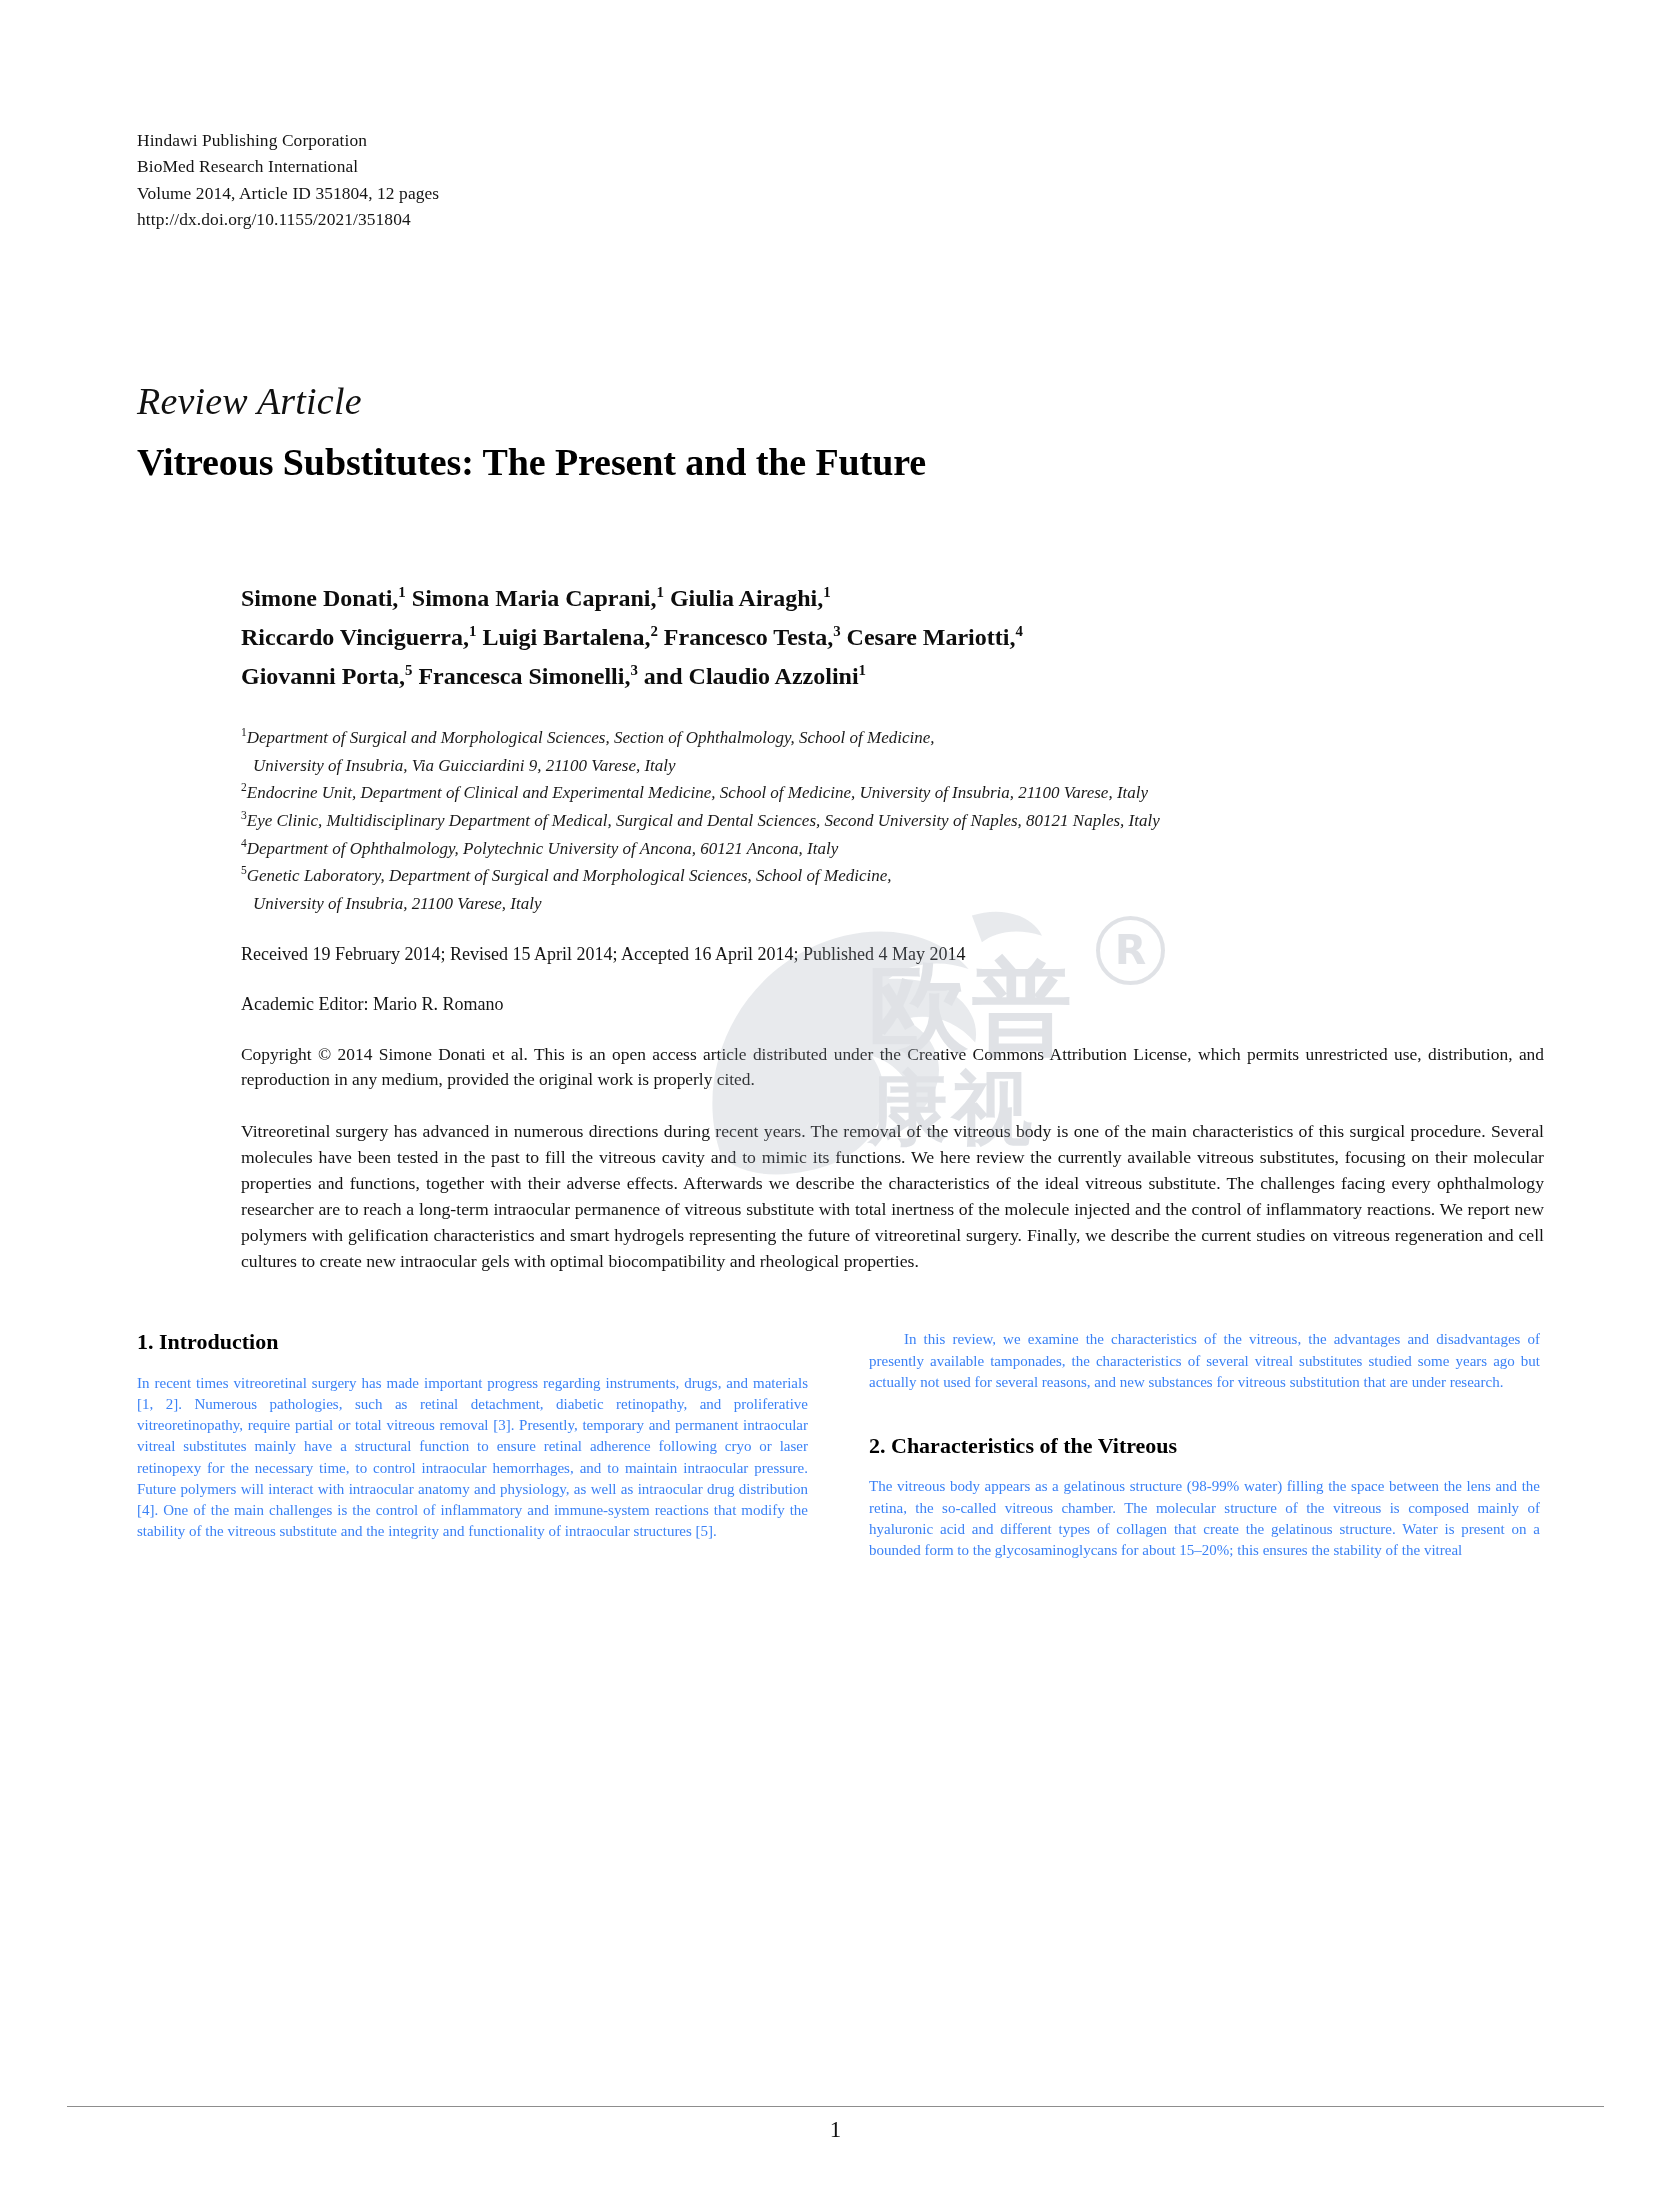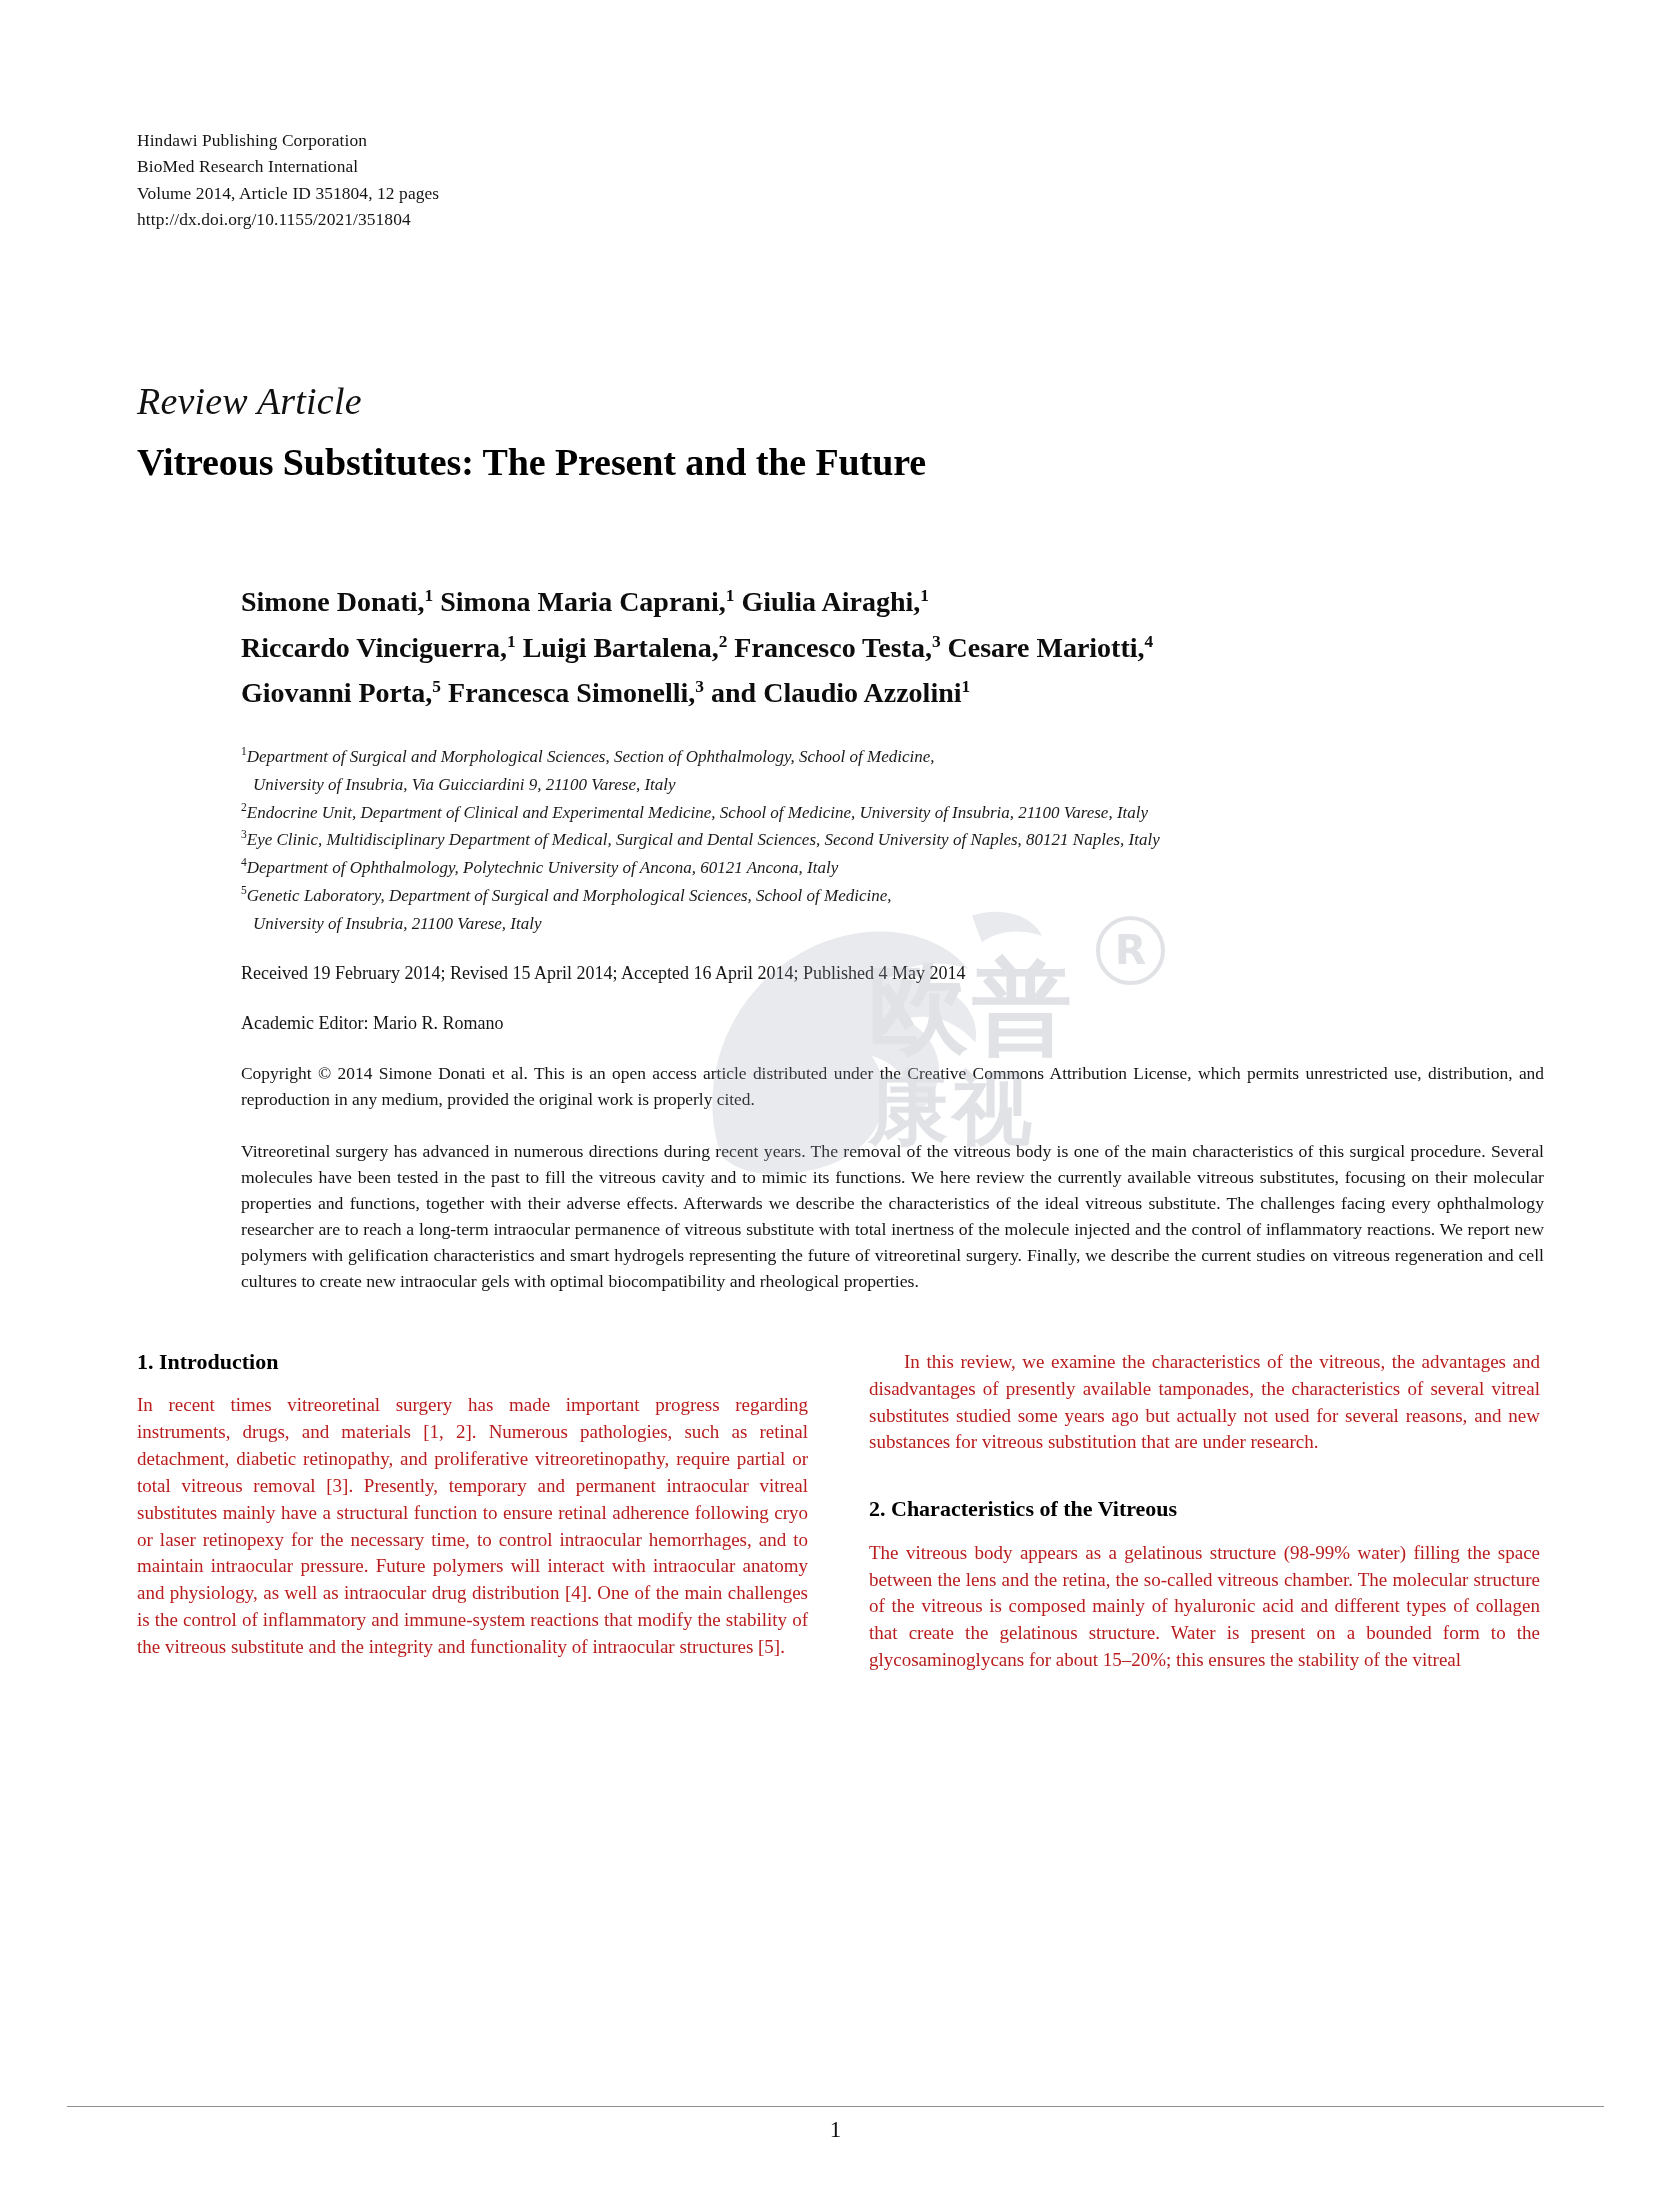--- a/index.html
+++ b/index.html
@@ -49,21 +49,21 @@
     font-size: 38px;
     font-weight: bold;
     letter-spacing: -0.1px;
     color: #000;
   }
 
   
   .authors {
     margin-top: 95px;
     margin-left: 104px;
-    font-size: 28px;
+    font-size: 24px;
     font-weight: bold;
     line-height: 1.62;
     color: #0d0d0d;
   }
   .authors sup {
     font-size: 0.62em;
     vertical-align: super;
     font-weight: bold;
   }
 
@@ -123,25 +123,25 @@
   .col { width: 671px; }
   .sec-head {
     font-size: 22px;
     font-weight: bold;
     color: #000;
     margin: 0 0 17.4px 0;
   }
   .sec-head.second { margin-top: 40px; }
   .col p {
     margin: 0 0 0 0;
-    font-size: 19px;
+    font-size: 15px;
     line-height: 1.415;
     text-align: justify;
     hyphens: auto;
-    color: #b91c1c;
+    color: #3b82f6;
     font-family: Liberation Serif, serif;
   }
   .indent { text-indent: 35px; }
 
   
   .rule {
     position: absolute;
     left: 67px;
     right: 67px;
     top: 2106px;

